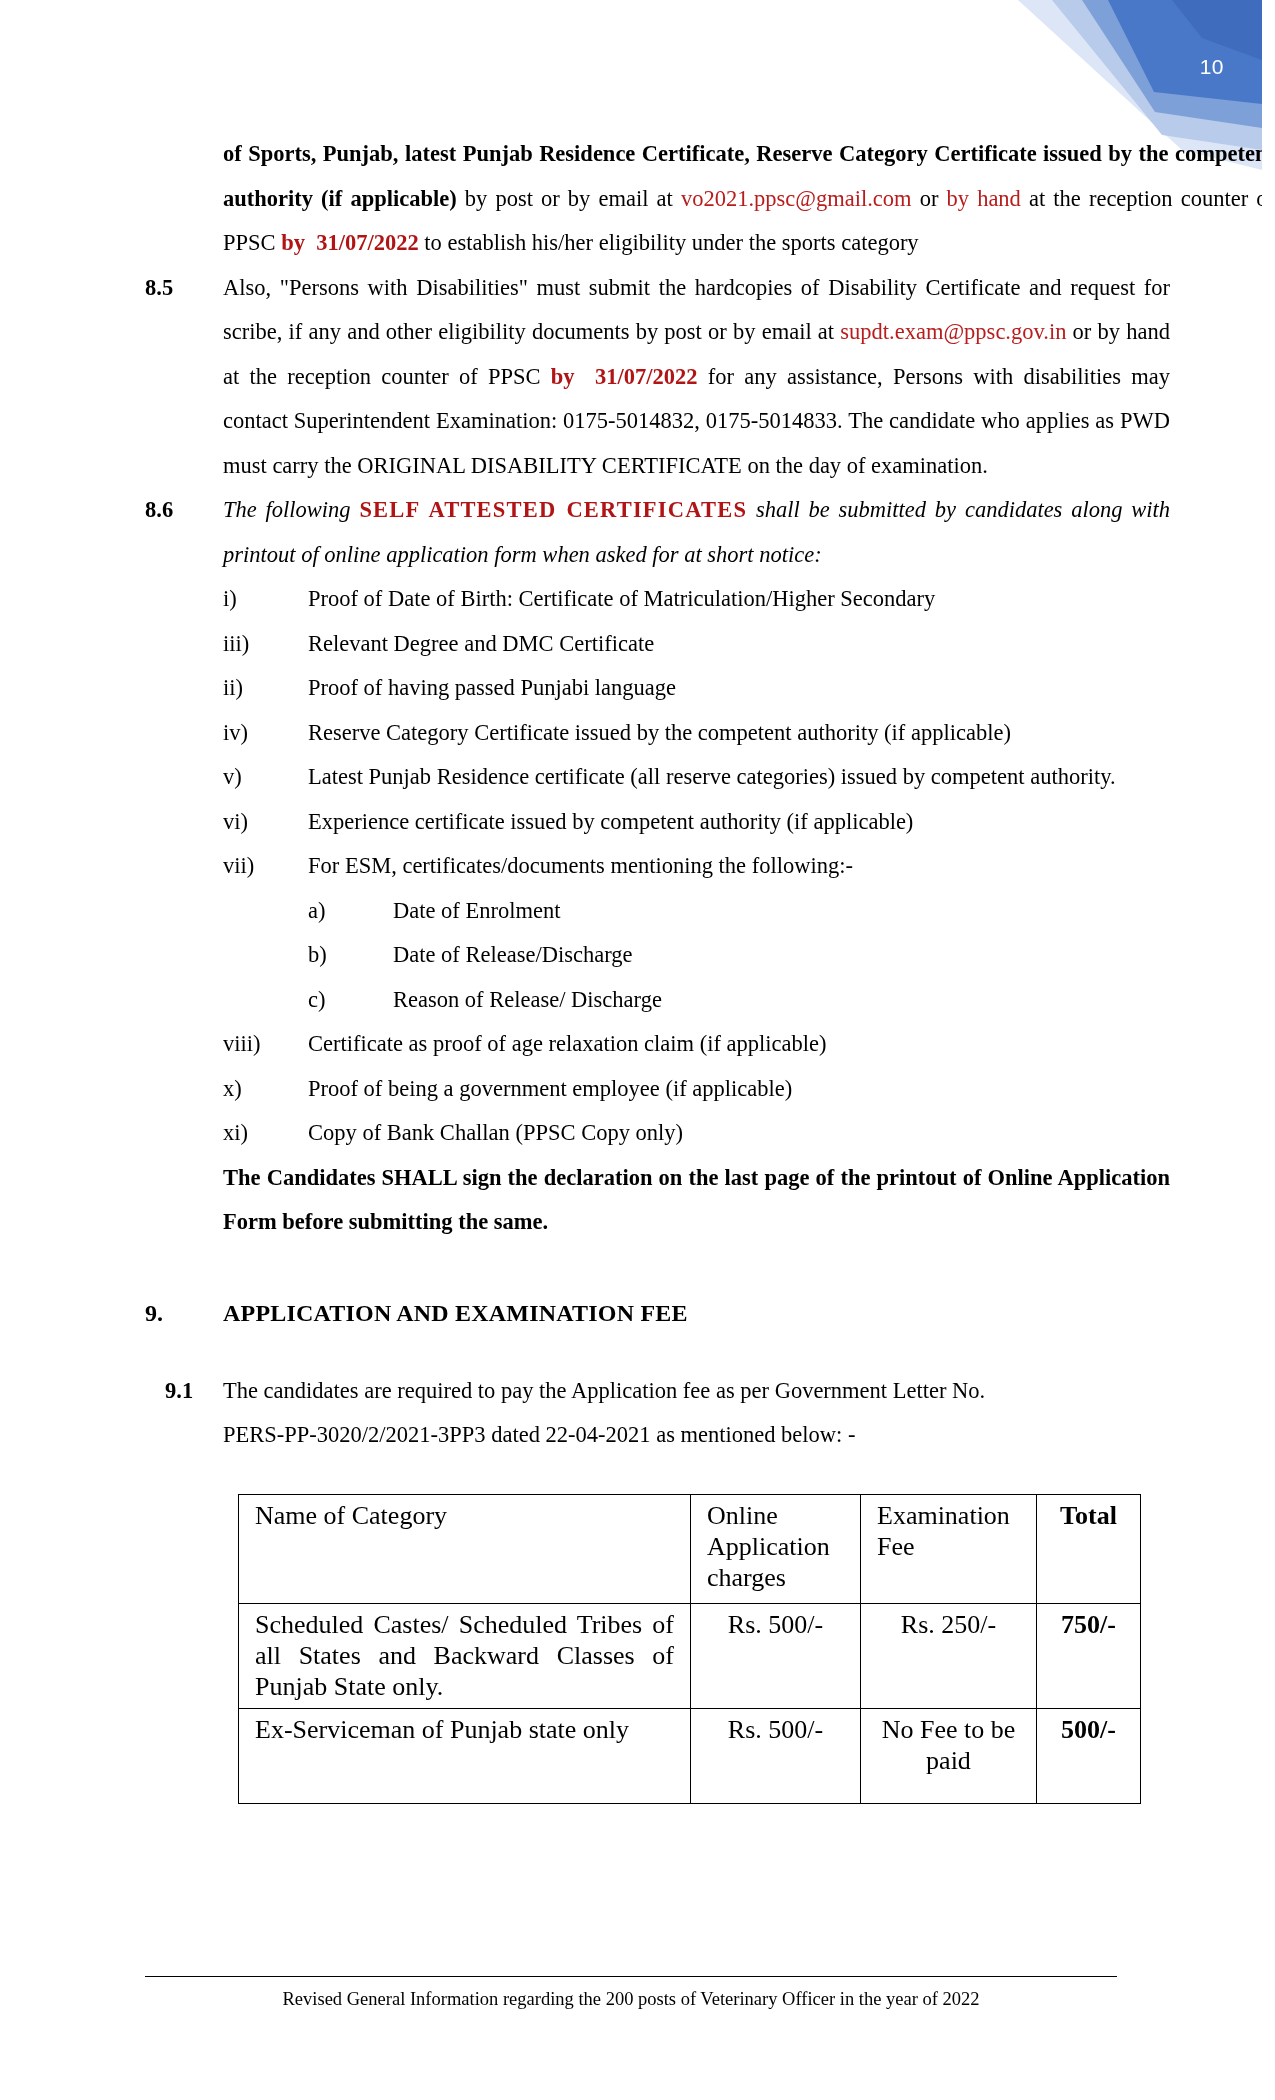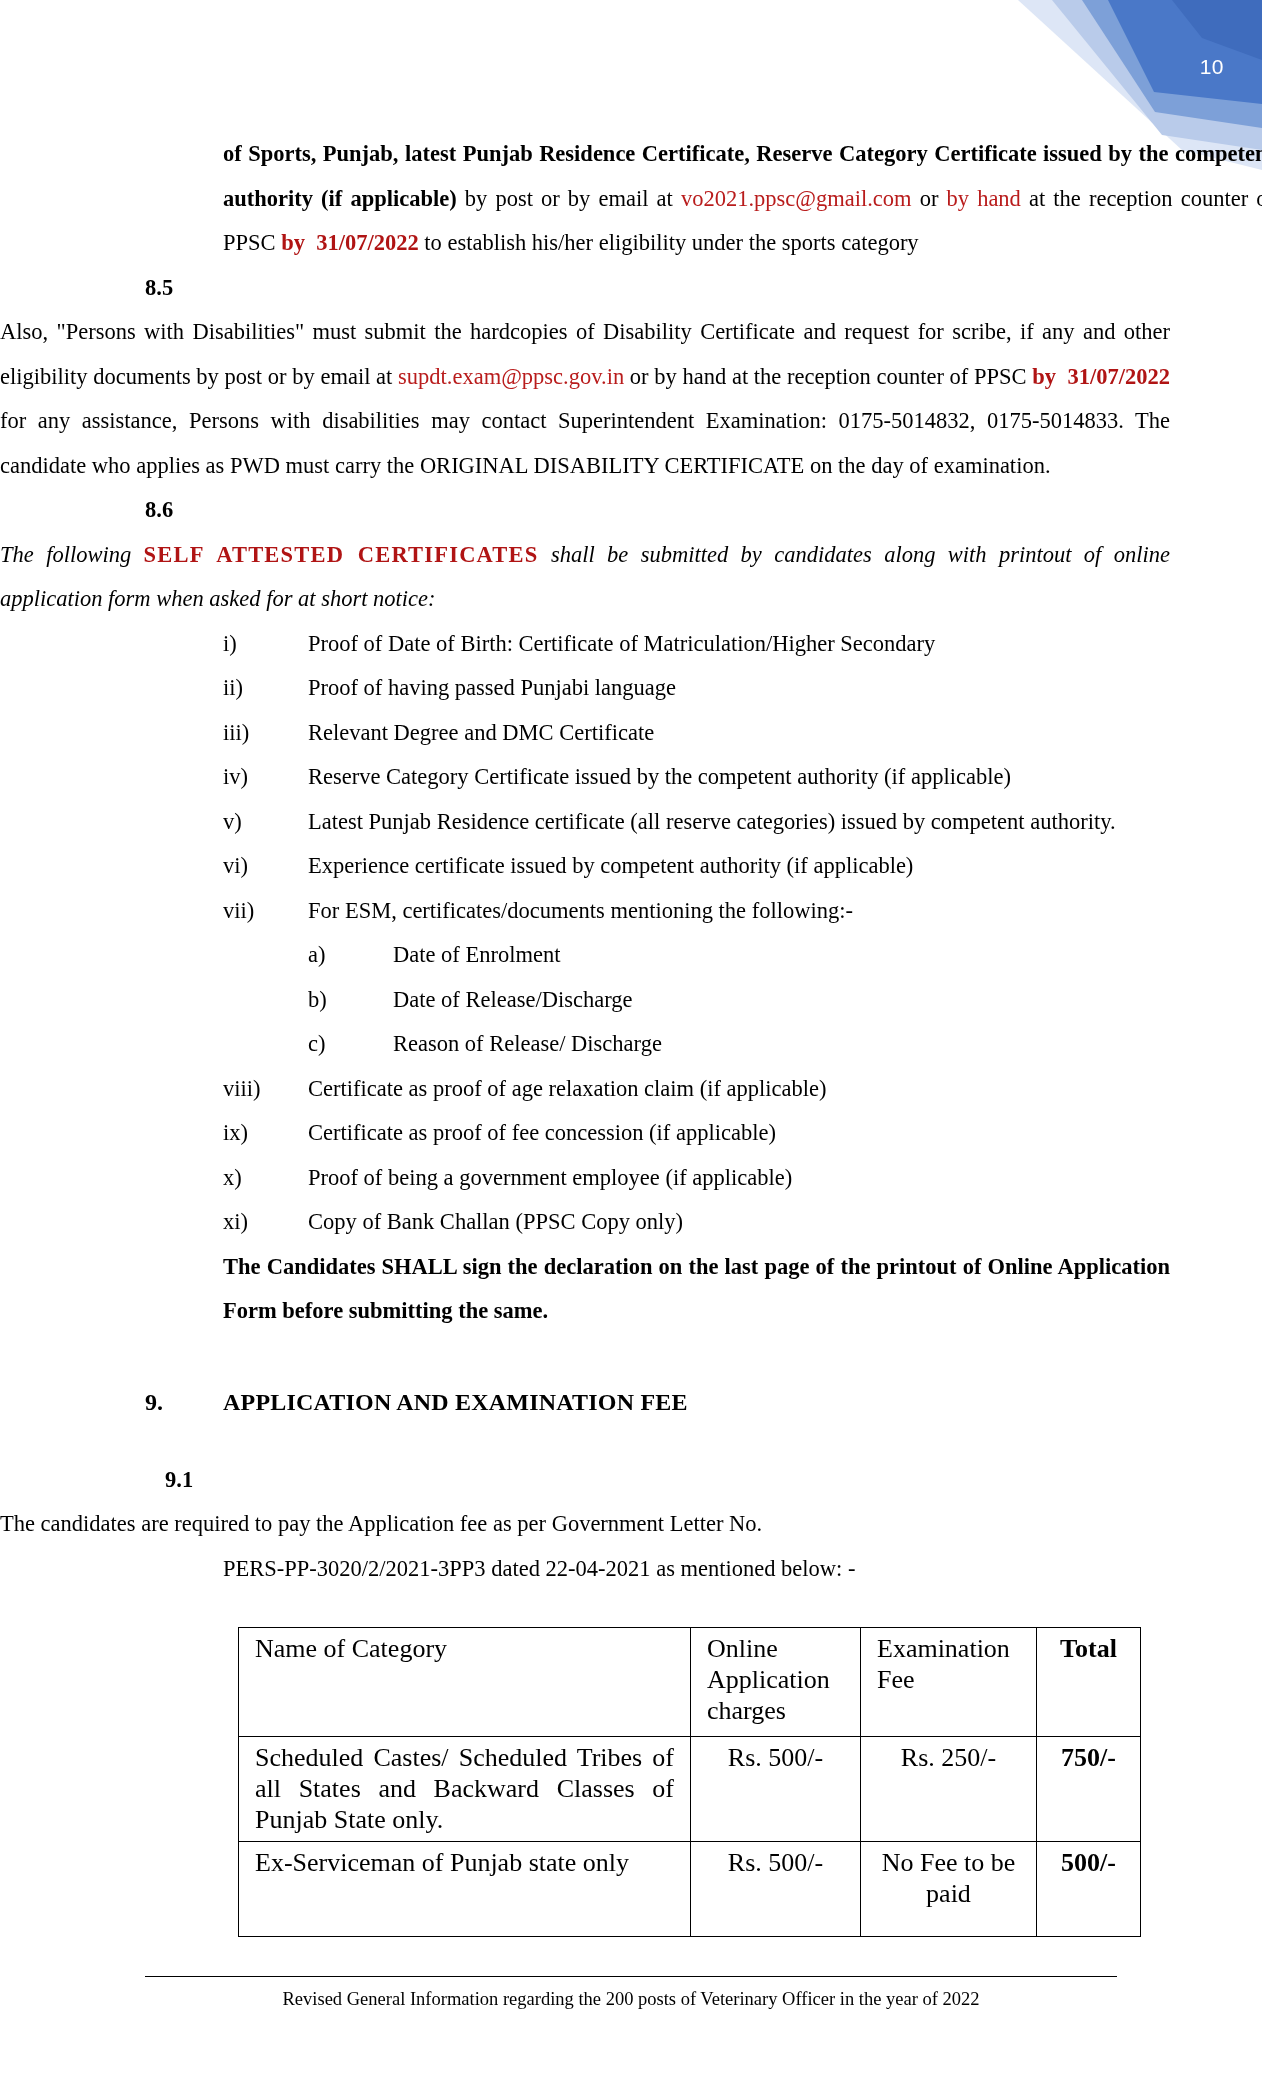--- a/index.html
+++ b/index.html
@@ -46,21 +46,20 @@
     position: absolute;
     left: 0;
     top: 132px;
     width: 1275px;
   }
 
   .blk {
     display: flex;
     align-items: flex-start;
     padding: 0 105px 0 0;
-    flex-direction: column;
   }
   .num {
     flex: 0 0 auto;
     font-weight: bold;
     font-size: 22.5px;
     line-height: 44.5px;
   }
   .txt {
     flex: 1 1 auto;
     font-size: 22.5px;
@@ -214,27 +213,27 @@
     </div>
 
     <div class="rlist">
 
       <div class="ritem">
         <div class="rmark">i)</div>
         <div class="rtext nojust">Proof of Date of Birth: Certificate of Matriculation/Higher Secondary</div>
       </div>
 
       <div class="ritem">
+        <div class="rmark">iii)</div>
+        <div class="rtext nojust">Relevant Degree and DMC Certificate</div>
+      </div>
+
+      <div class="ritem">
         <div class="rmark">ii)</div>
         <div class="rtext nojust">Proof of having passed Punjabi language</div>
-      </div>
-
-      <div class="ritem">
-        <div class="rmark">iii)</div>
-        <div class="rtext nojust">Relevant Degree and DMC Certificate</div>
       </div>
 
       <div class="ritem">
         <div class="rmark">iv)</div>
         <div class="rtext nojust">Reserve Category Certificate issued by the competent authority (if applicable)</div>
       </div>
 
       <div class="ritem">
         <div class="rmark">v)</div>
         <div class="rtext">Latest Punjab Residence certificate (all reserve categories) issued by competent authority.</div>
@@ -263,24 +262,20 @@
           <div class="amark">c)</div>
           <div class="rtext nojust">Reason of Release/ Discharge</div>
         </div>
       </div>
 
       <div class="ritem">
         <div class="rmark">viii)</div>
         <div class="rtext nojust">Certificate as proof of age relaxation claim (if applicable)</div>
       </div>
 
-      <div class="ritem">
-        <div class="rmark">ix)</div>
-        <div class="rtext nojust">Certificate as proof of fee concession (if applicable)</div>
-      </div>
 
       <div class="ritem">
         <div class="rmark">x)</div>
         <div class="rtext nojust">Proof of being a government employee (if applicable)</div>
       </div>
 
       <div class="ritem">
         <div class="rmark">xi)</div>
         <div class="rtext nojust">Copy of Bank Challan (PPSC Copy only)</div>
       </div>

